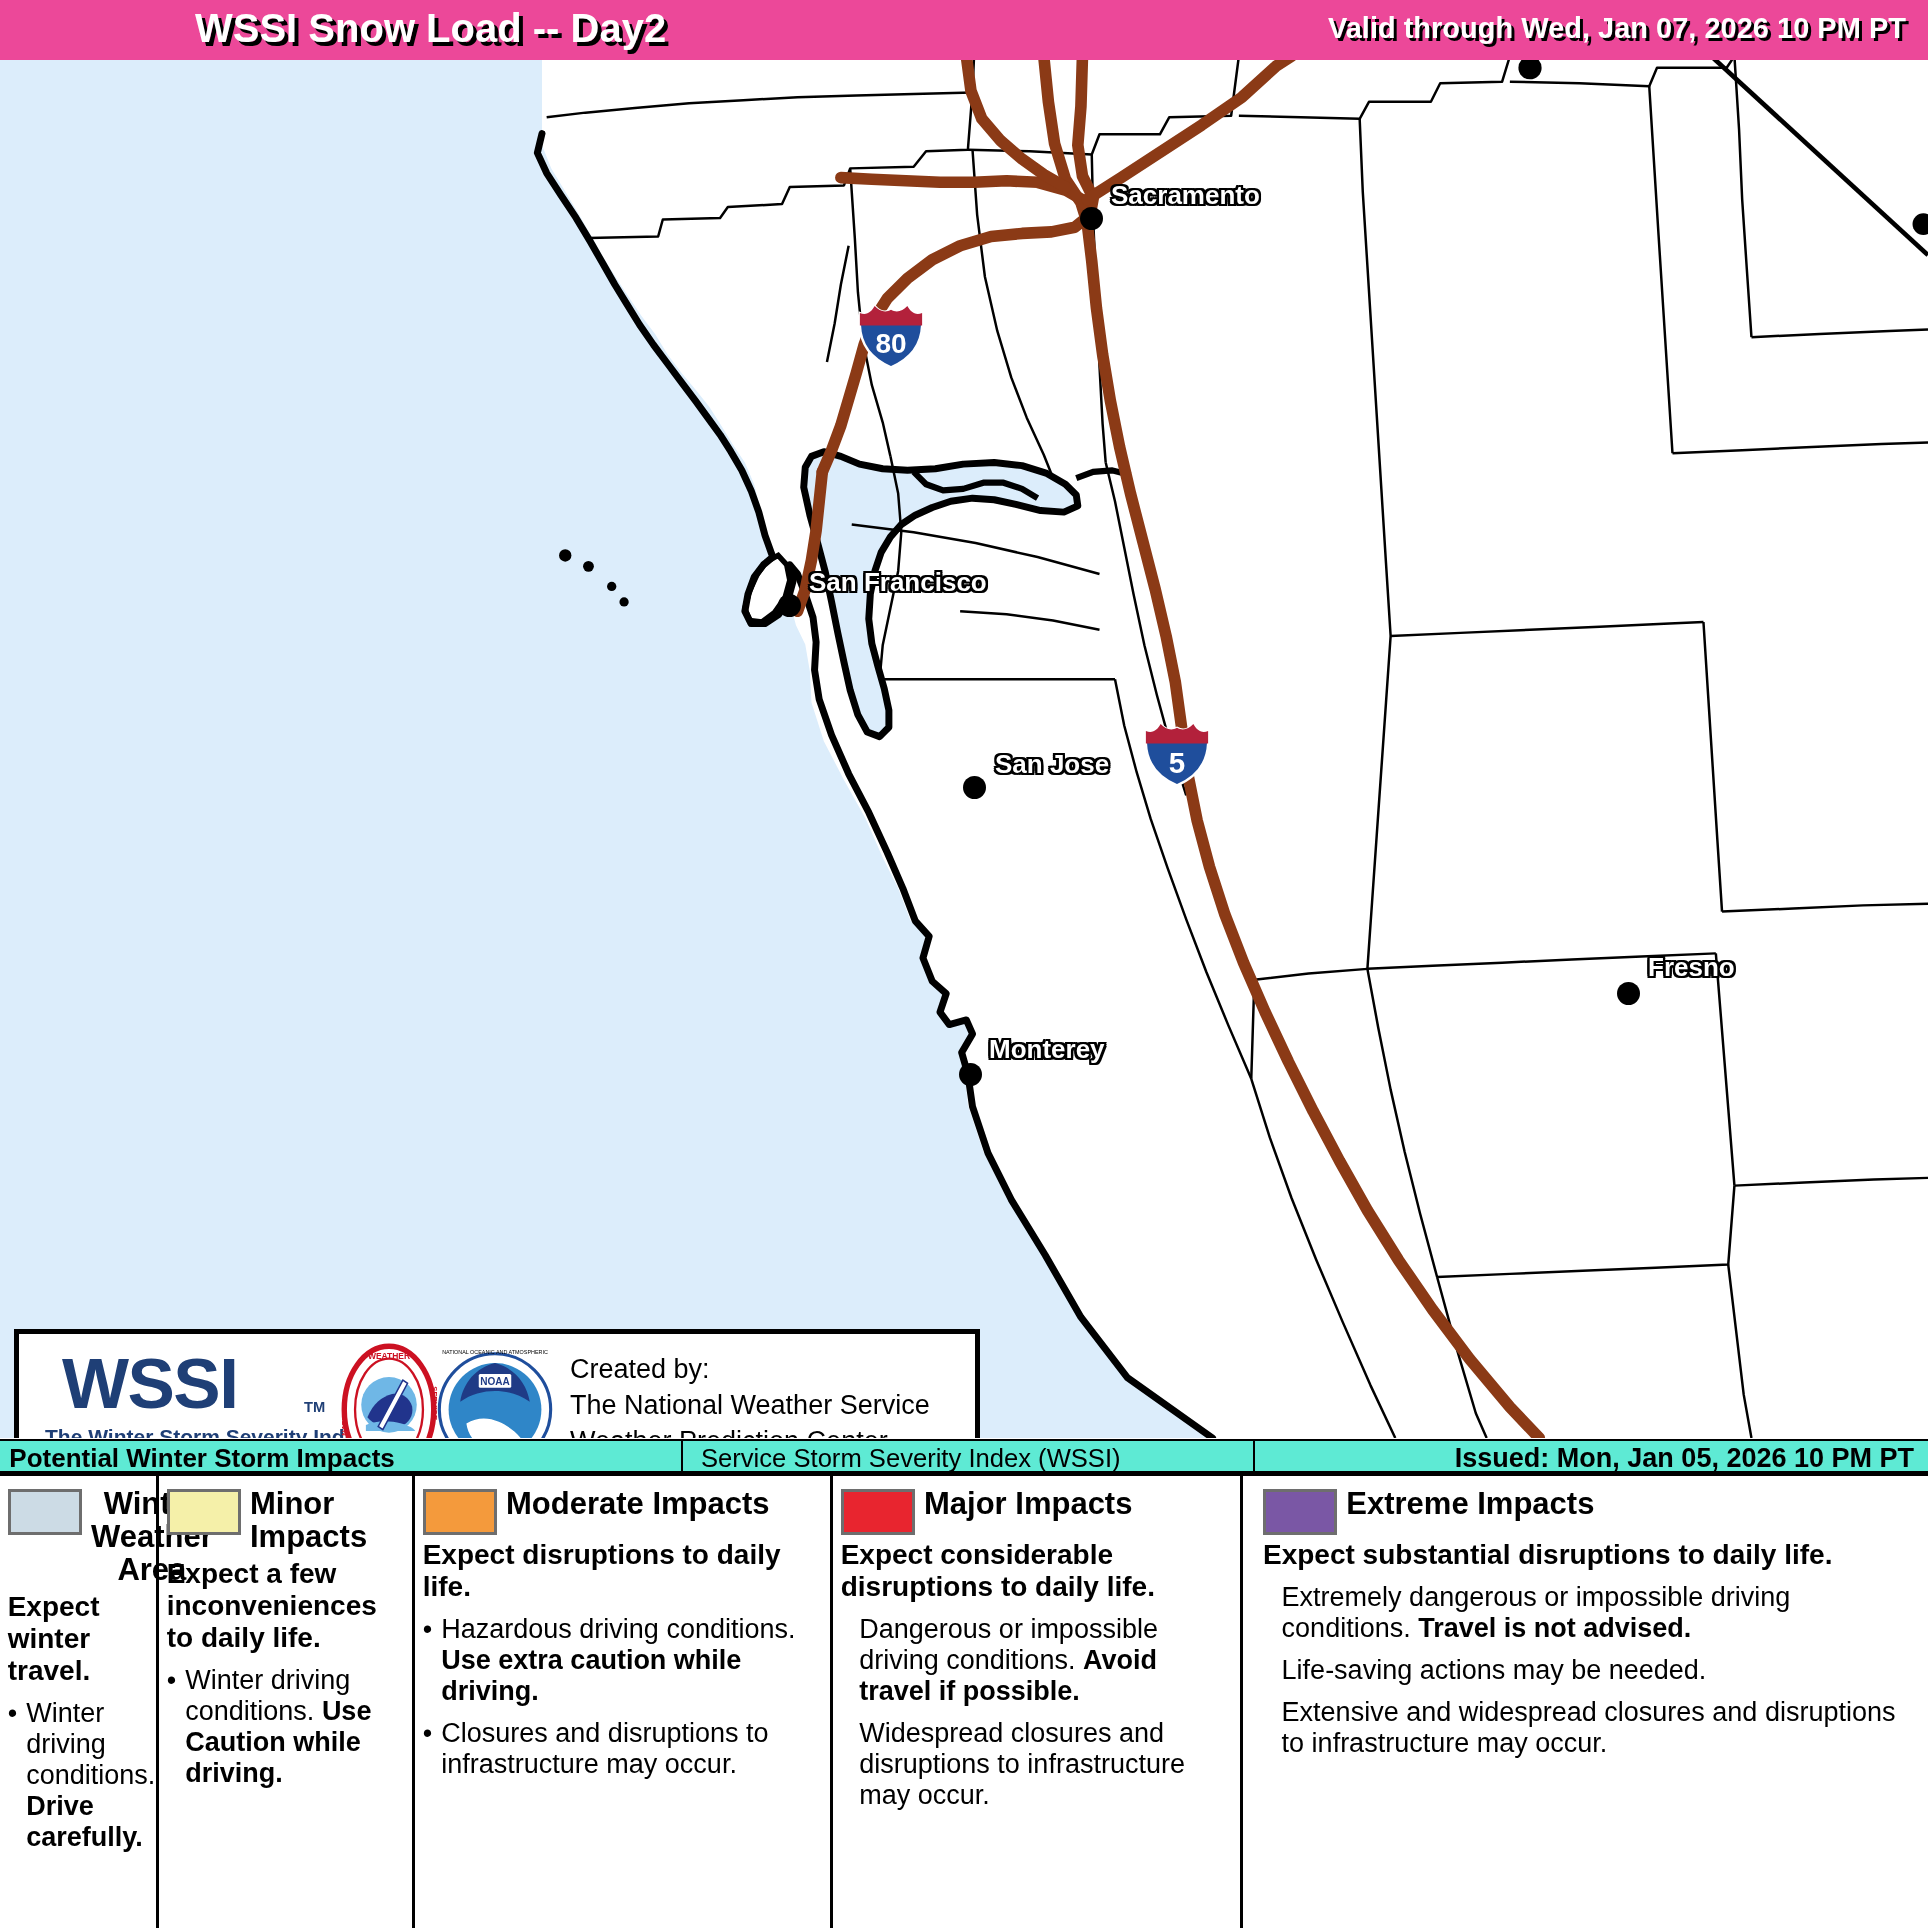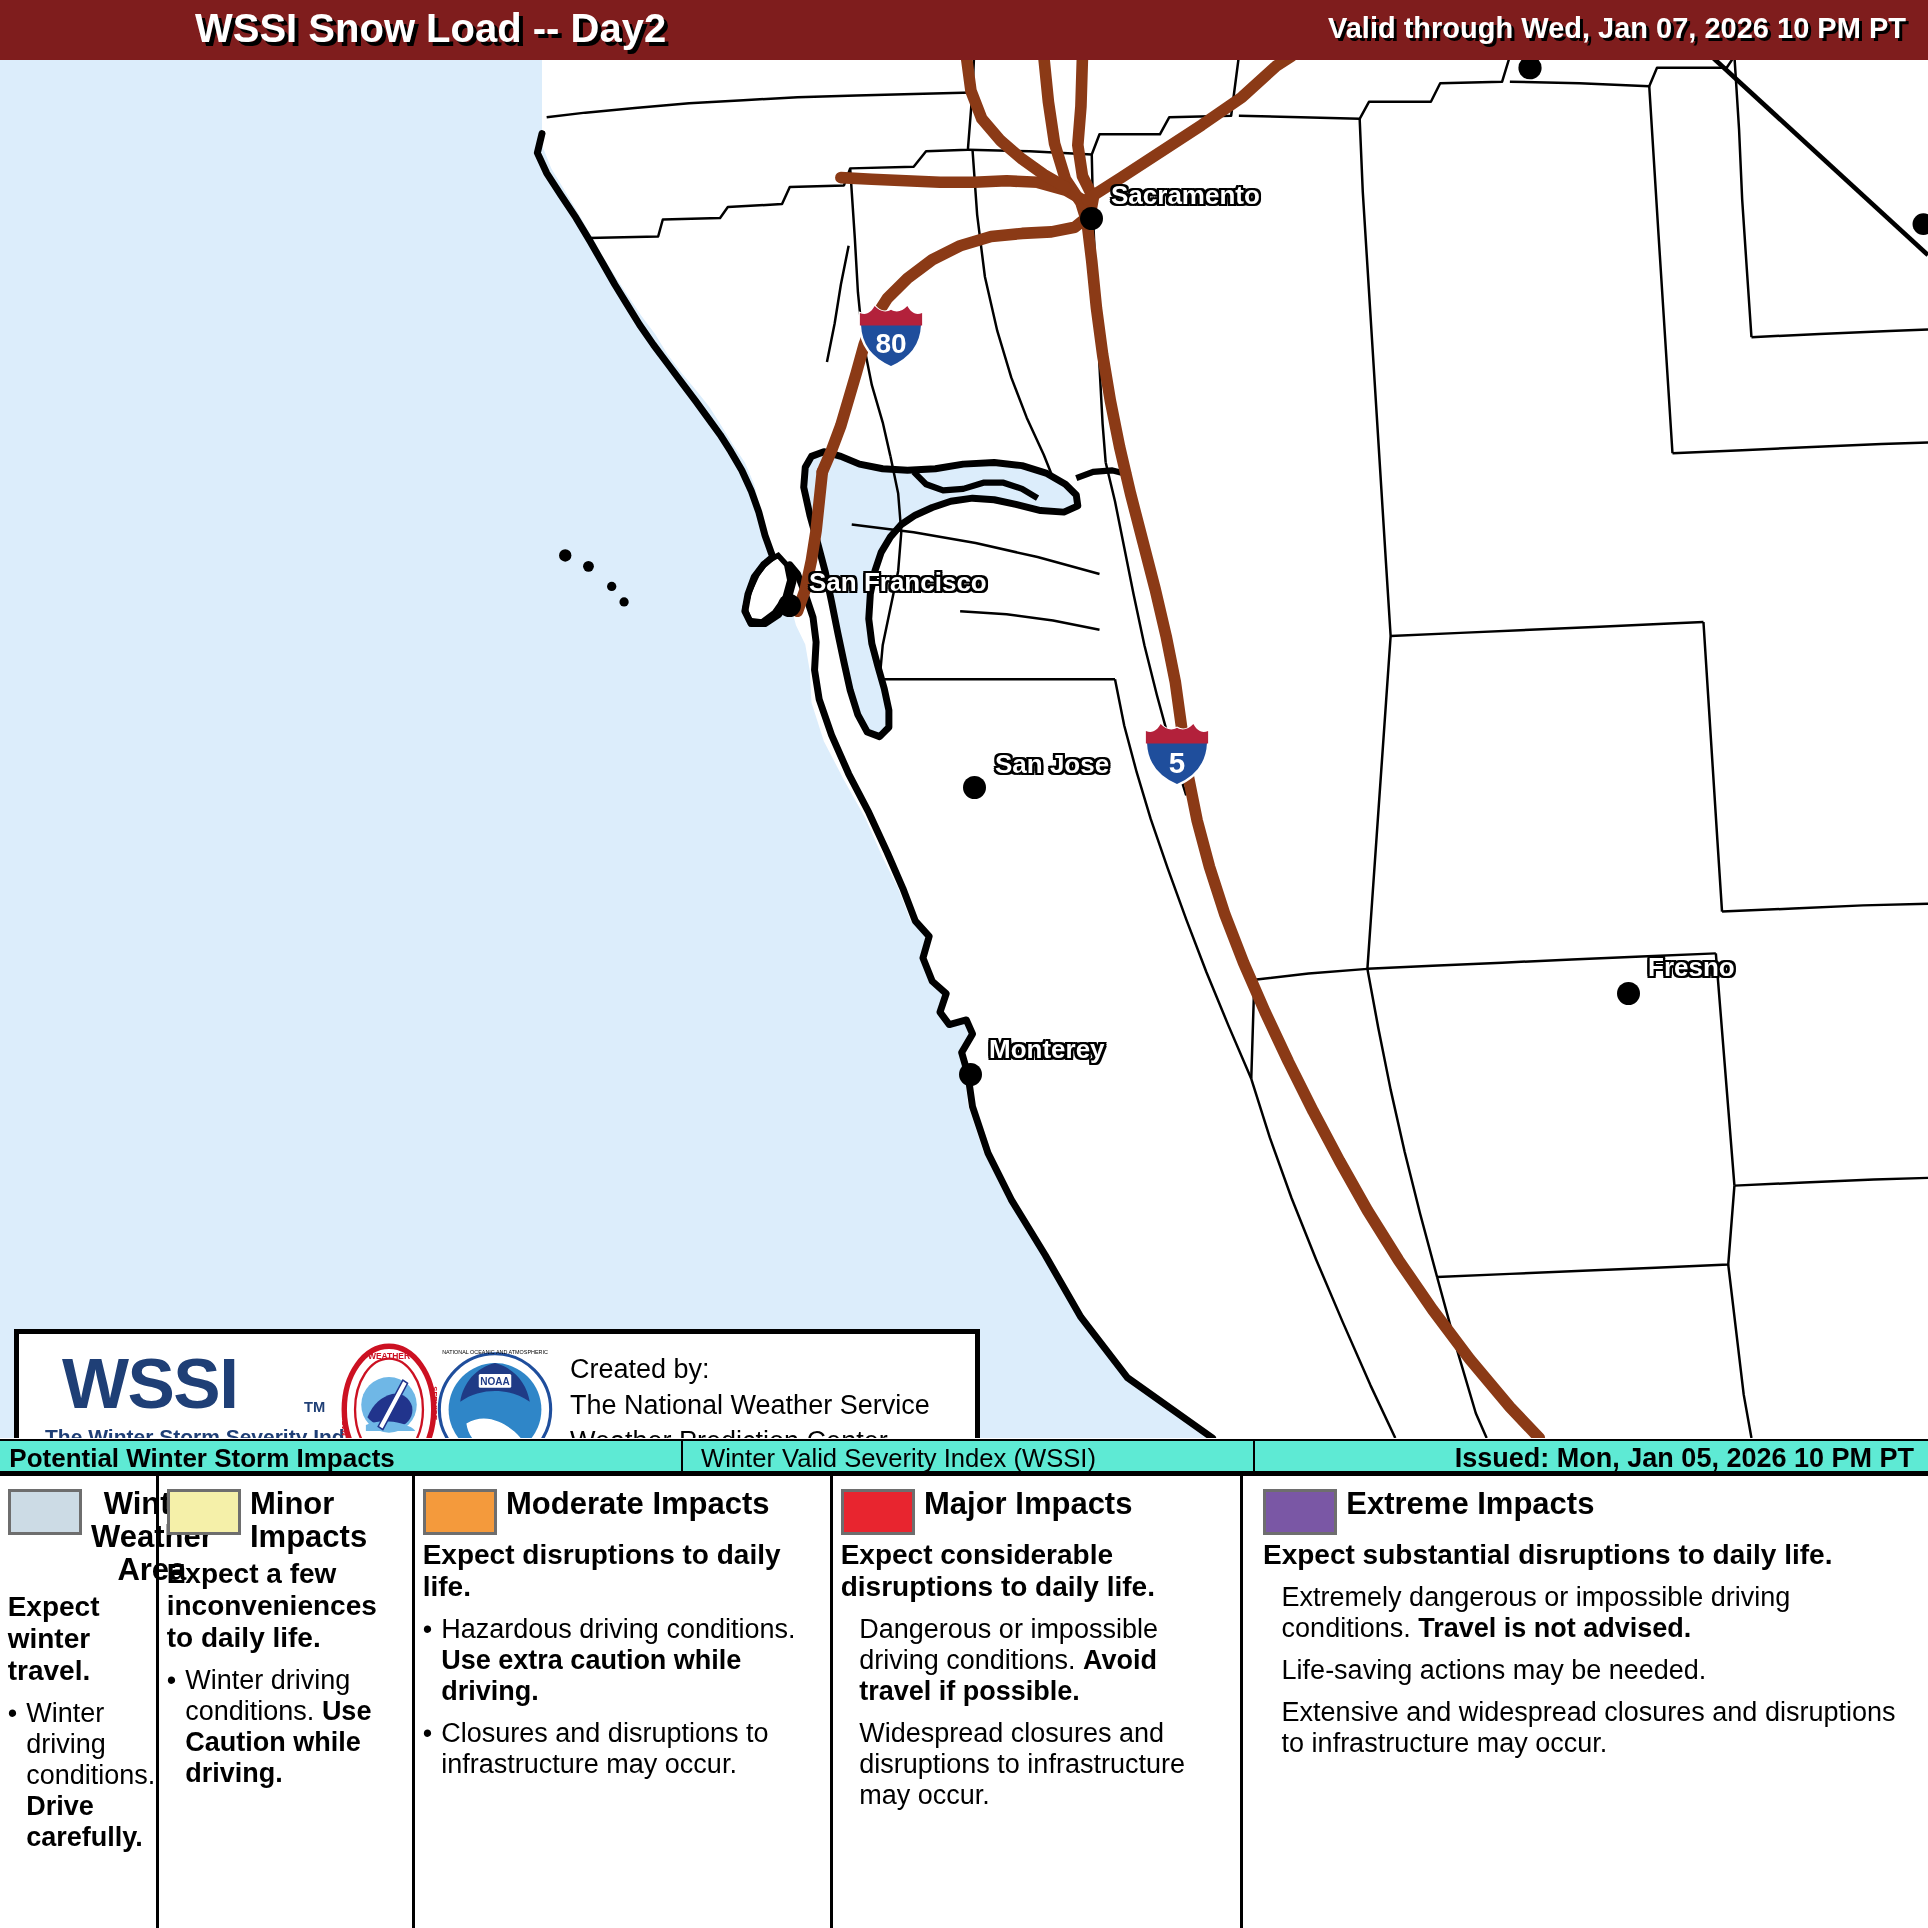--- a/index.html
+++ b/index.html
@@ -57,21 +57,21 @@
   .lbullet .bdot{flex:none;width:18.6px;font-size:27px;line-height:31px;}
   .lbullet .btext{flex:1;}
   .lbullet.nodot{padding-left:18.6px;}
   .lbullet b{font-weight:bold;}
 </style>
 </head>
 <body>
 
 <div id="page">
 
-  <div id="header" style="background: #7f1d1d;">
+  <div id="header" style="background: #ec4899;">
     <div class="htitle">WSSI Snow Load -- Day2</div>
     <div class="hvalid">Valid through Wed, Jan 07, 2026 10 PM PT</div>
   </div>
 
   <div id="map" style="background: rgb(220, 237, 251);">
     <svg id="mapsvg" viewBox="0 0 2490 1780" preserveAspectRatio="none">
 
       <rect x="0" y="0" width="2490" height="1780" fill="#dcedfb"></rect>
 
       <path fill="#ffffff" stroke="none" d="M 700,-5 L 2490,-5 L 2490,1780 L 1560,1780
@@ -241,21 +241,21 @@
         <div>Created by:</div>
         <div>The National Weather Service</div>
         <div>Weather Prediction Center</div>
       </div>
     </div>
   </div>
 
   <div id="graybar" style="background: #5eead4;">
     <div class="gleft">Potential Winter Storm Impacts</div>
     <div class="gsep" style="left:681px"></div>
-    <div class="gmid">Winter Valid Severity Index (WSSI)</div>
+    <div class="gmid">Service Storm Severity Index (WSSI)</div>
     <div class="gsep" style="left:1253px"></div>
     <div class="gright">Issued: Mon, Jan 05, 2026 10 PM PT</div>
   </div>
 
   <div id="legend">
       <div class="lcol" style="width: 159px;">
         <div class="lhead">
           <div class="swatch" style="background: rgb(204, 219, 229);"></div>
           <div class="lhtext center">Winter Weather Area</div>
         </div>

